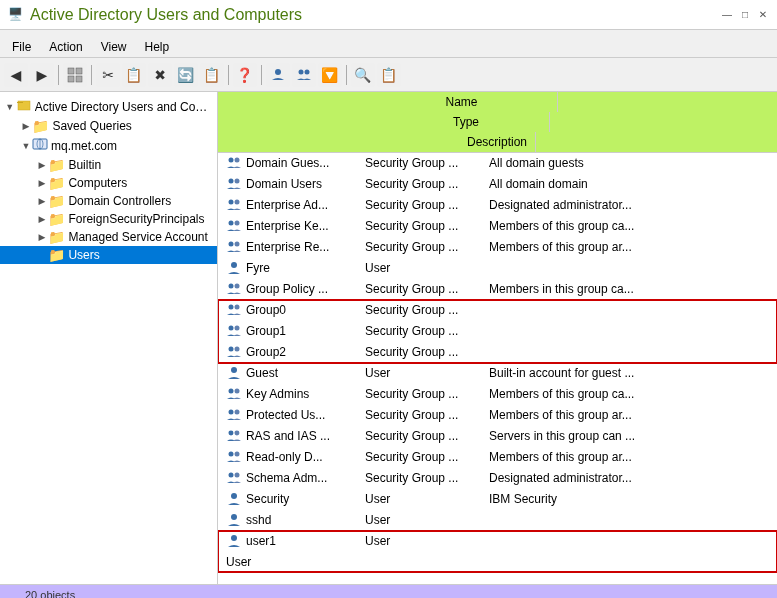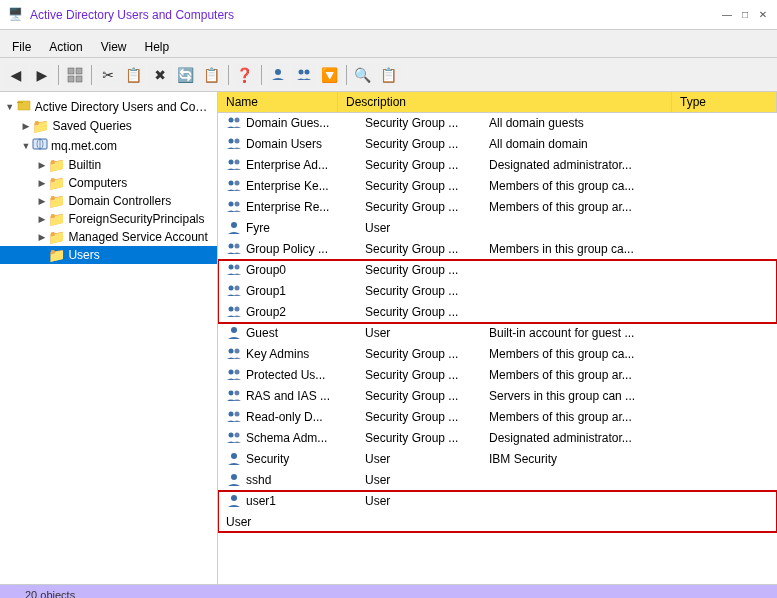--- a/index.html
+++ b/index.html
@@ -8,21 +8,21 @@
     
     .title-bar {
       background: #fff;
       border-bottom: 1px solid #ccc;
       display: flex;
       align-items: center;
       padding: 4px 8px;
       height: 30px;
     }
     .title-bar-icon { width: 16px; height: 16px; margin-right: 6px; }
-    .title-bar-text { font-size: 12px; color: #6d28d9; flex: 1; }
+    .title-bar-text { font-size: 16px; color: #4d7c0f; flex: 1; }
     .title-bar-controls { display: flex; gap: 6px; }
     .title-bar-btn {
       width: 12px; height: 12px; border: none; background: none; cursor: pointer;
       font-size: 10px; color: #555; display: flex; align-items: center; justify-content: center;
     }
 
     
     .menu-bar {
       background: #f0f0f0;
       border-bottom: 1px solid #ccc;
@@ -98,25 +98,26 @@
     
     .list-panel {
       flex: 1;
       background: #fff;
       overflow-y: auto;
       overflow-x: hidden;
     }
     .list-header {
       display: flex;
       align-items: center;
-      background: #fde047;
+      background: #bef264;
       border-bottom: 1px solid #ccc;
       position: sticky;
       top: 0;
       z-index: 1;
+      flex-direction: column;
     }
     .list-col-header {
       padding: 3px 8px;
       font-size: 12px;
       font-weight: normal;
       border-right: 1px solid #ccc;
       cursor: pointer;
       white-space: nowrap;
     }
     .col-name { width: 120px; }
@@ -289,22 +290,22 @@
       <span class="tree-expand"> </span>
       <span class="tree-icon">📁</span>
       <span class="tree-label">Users</span>
     </div>
   </div>
 
   <div class="list-panel">
 
     <div class="list-header">
       <div class="list-col-header col-name">Name</div>
+      <div class="list-col-header col-type">Type</div>
       <div class="list-col-header col-desc">Description</div>
-      <div class="list-col-header col-type">Type</div>
     </div>
 
     <div id="list-rows">
         <div class="list-row">
     <div class="list-cell cell-name">
       <svg width="16" height="16" viewBox="0 0 16 16">
       <circle cx="5" cy="5" r="2.5" fill="#3a6ea8"></circle>
       <circle cx="11" cy="5" r="2.5" fill="#6080b0"></circle>
       <path d="M1 13 Q5 10 9 13" fill="#3a6ea8"></path>
       <path d="M7 13 Q11 10 15 13" fill="#6080b0"></path>

